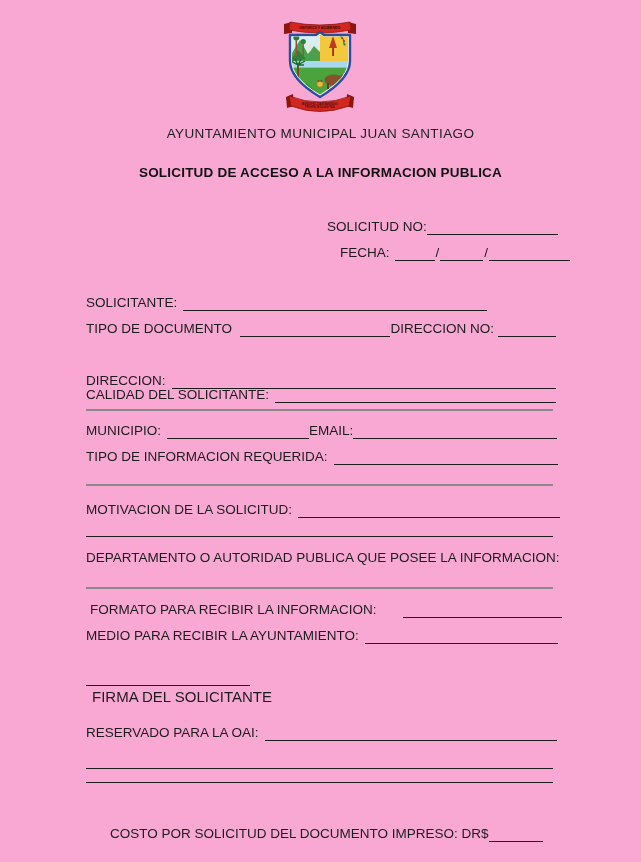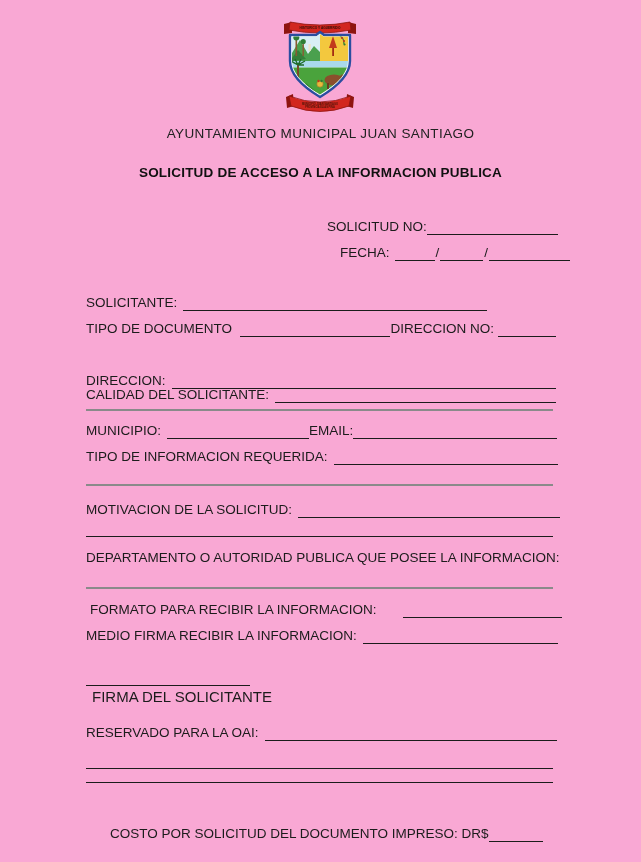--- a/index.html
+++ b/index.html
@@ -157,21 +157,21 @@
   </div>
 
   <div class="rule gray" style="left:86px; top:587px; width:467px;"></div>
 
   <div class="row" style="left:90px; top:600px; width:472px;gap:20px;">
     <span class="lbl gap6">FORMATO PARA RECIBIR LA INFORMACION:</span>
     <span class="fill"></span>
   </div>
 
   <div class="row" style="left:86px; top:626px; width:472px;">
-    <span class="lbl gap6">MEDIO FIRMA RECIBIR LA INFORMACION:</span>
+    <span class="lbl gap6">MEDIO PARA RECIBIR LA AYUNTAMIENTO:</span>
     <span class="fill"></span>
   </div>
 
   <div class="rule black" style="left:86px; top:685px; width:164px;"></div>
   <div class="firma-label" style="left:92px; top:688px;">FIRMA DEL SOLICITANTE</div>
 
   <div class="row" style="left:86px; top:723px; width:471px;">
     <span class="lbl gap6">RESERVADO PARA LA OAI:</span>
     <span class="fill"></span>
   </div>

